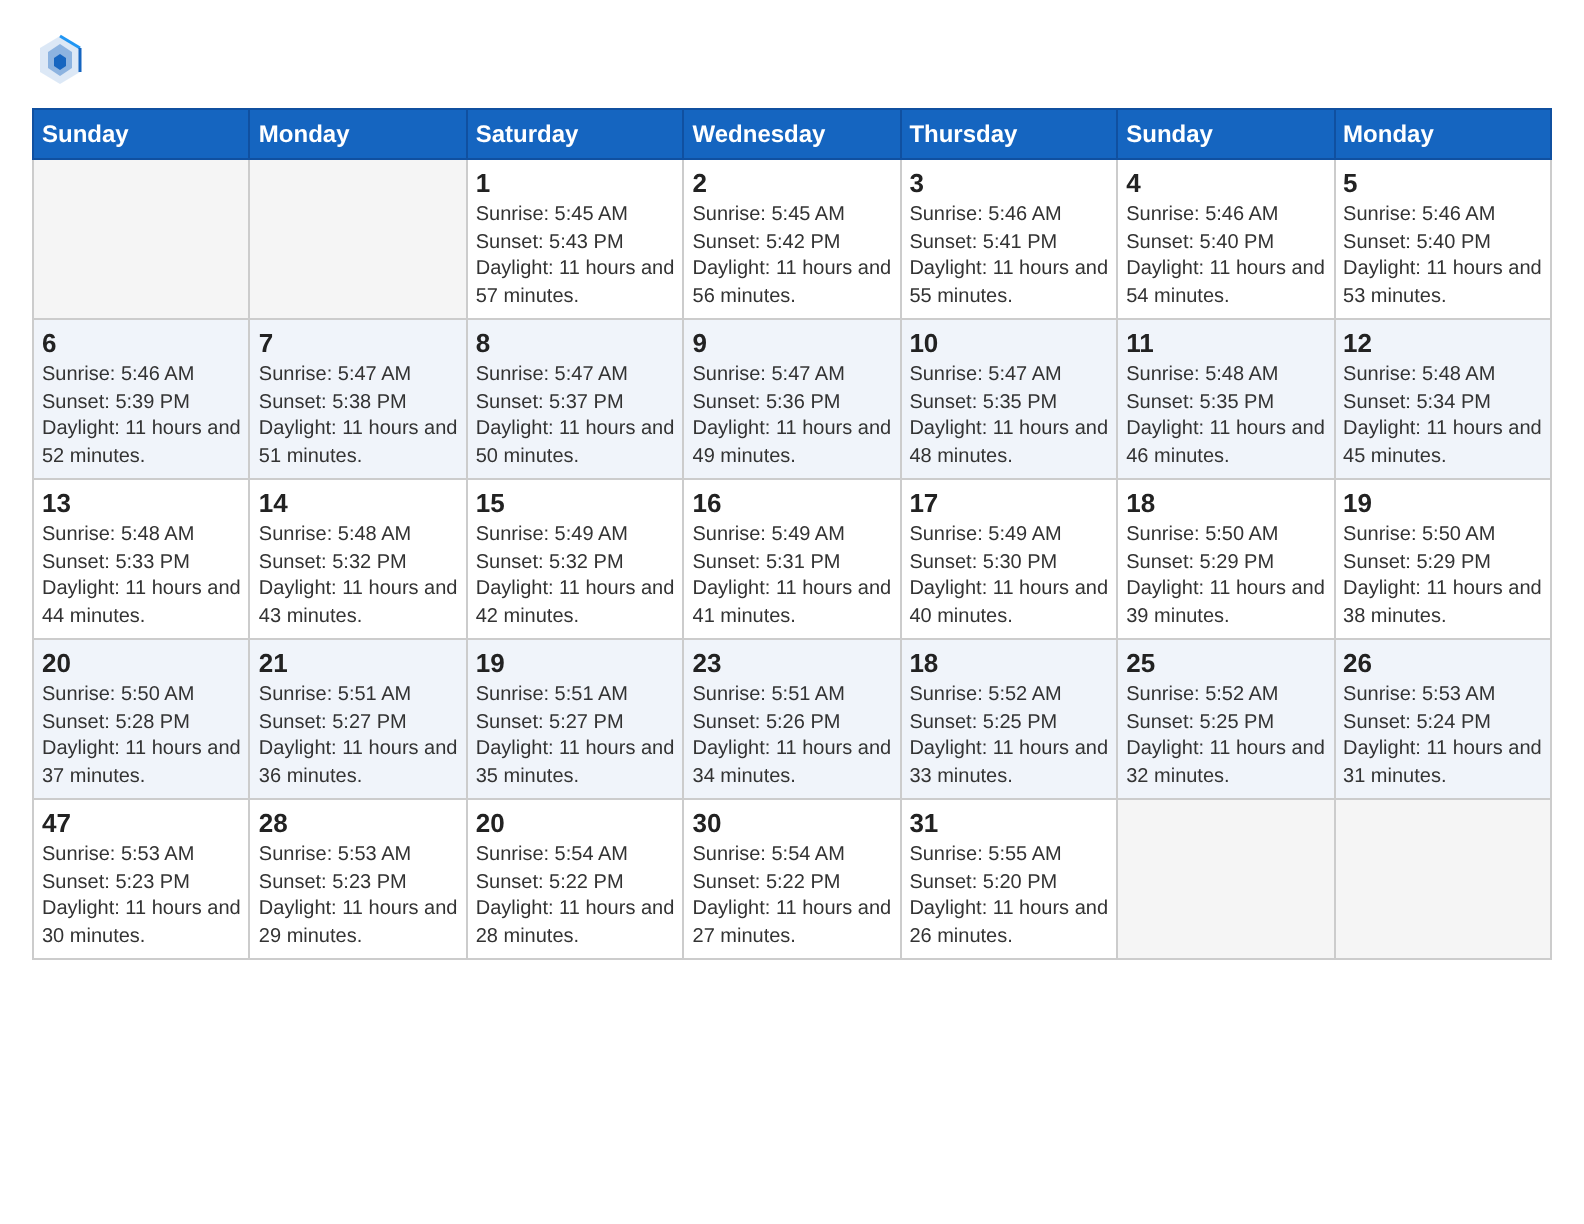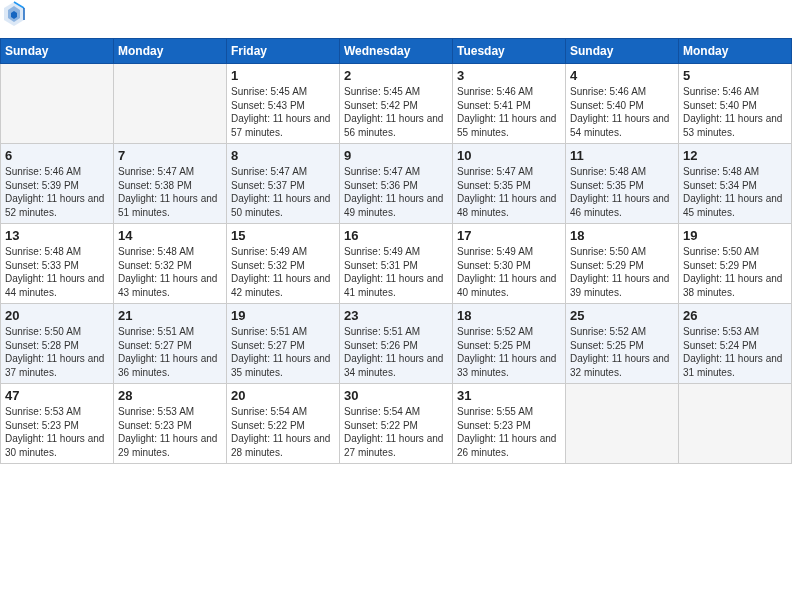--- a/index.html
+++ b/index.html
@@ -6,21 +6,21 @@
     body {
       font-family: Arial, sans-serif;
       background: #fff;
       width: 792px;
       height: 612px;
       overflow: hidden;
     }
     .page {
       width: 792px;
       height: 464px;
-      padding: 0;
+      padding: 16px;
       display: flex;
       flex-direction: column;
     }
     .header {
       display: flex;
       justify-content: space-between;
       align-items: flex-start;
       margin-bottom: 10px;
     }
     .logo {
@@ -125,23 +125,23 @@
       <div class="month-title"></div>
       <div class="location"></div>
     </div>
   </div>
 
   <table class="calendar">
     <thead>
       <tr>
       <th>Sunday</th>
           <th>Monday</th>
-          <th>Friday</th>
+          <th>Saturday</th>
           <th>Wednesday</th>
-          <th>Tuesday</th>
+          <th>Thursday</th>
           <th>Sunday</th>
           <th>Monday</th>
         </tr>
     </thead>
     <tbody id="calendar-body">
     <tr class="row-odd">
           <td class="empty"></td>
           <td class="empty"></td>
           <td>
             <span class="day-num">1</span>
@@ -327,21 +327,21 @@
           </td>
           <td>
             <span class="day-num">30</span>
             <div class="cell-text" style="white-space: pre-line;">Sunrise: 5:54 AM
 Sunset: 5:22 PM
 Daylight: 11 hours and 27 minutes.</div>
           </td>
           <td>
             <span class="day-num">31</span>
             <div class="cell-text" style="white-space: pre-line;">Sunrise: 5:55 AM
-Sunset: 5:23 PM
+Sunset: 5:20 PM
 Daylight: 11 hours and 26 minutes.</div>
           </td>
           <td class="empty"></td>
           <td class="empty"></td>
         </tr>
       </tbody>
   </table>
 </div>
 
 </body></html>

